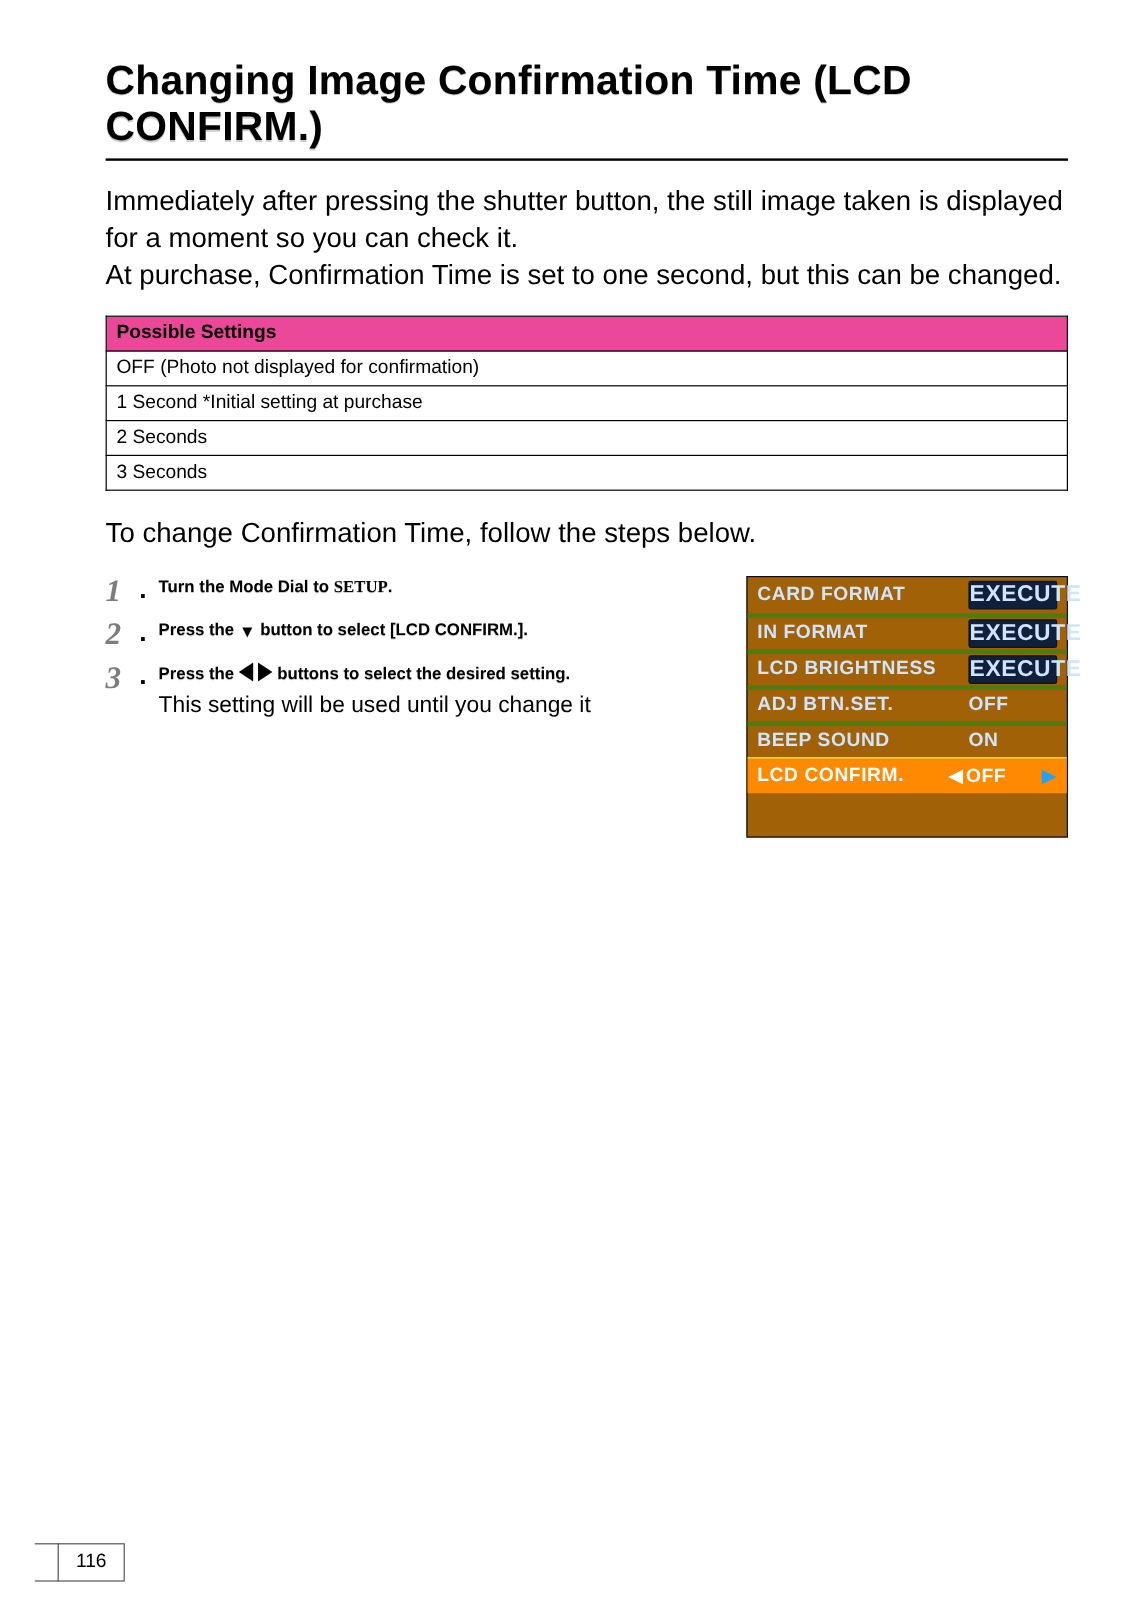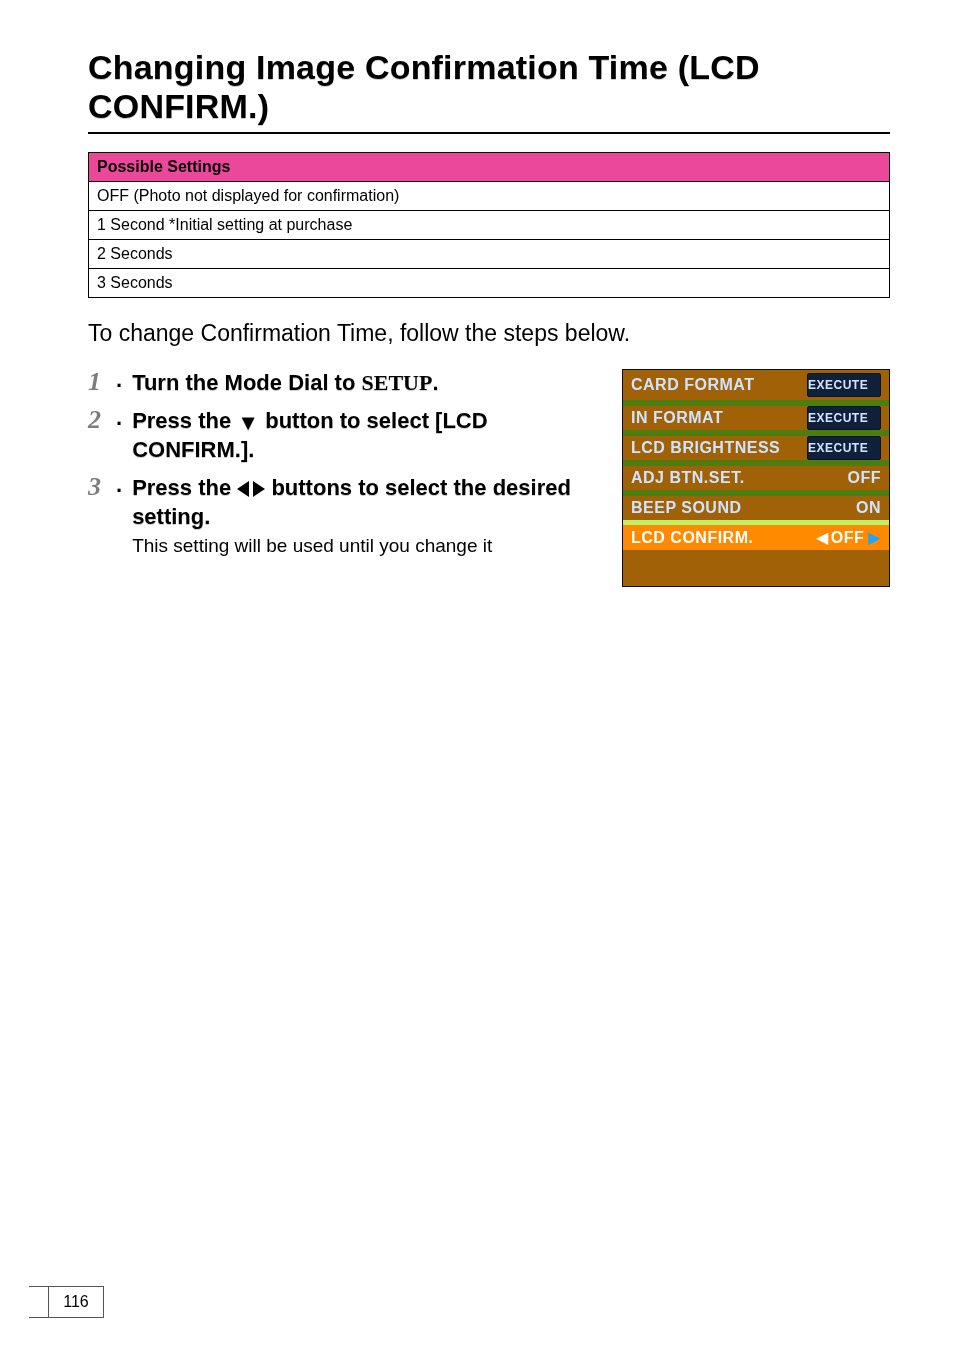--- a/index.html
+++ b/index.html
@@ -10,44 +10,45 @@
 table.settings{width:100%;border-collapse:collapse;margin-bottom:22px;font-size:16px}
 table.settings th,table.settings td{border:1px solid #000;padding:5px 8px;text-align:left;font-weight:400}
 table.settings th{background:#ec4899;font-weight:700}
 .follow{font-size:23px;margin:10px 0 22px 0}
 .steps{display:flex;gap:14px;align-items:stretch;height:218px}
 .list{flex:1}
 .step{display:flex;margin-bottom:10px;align-items:flex-start}
 .num{font-family:"Times New Roman",serif;font-style:italic;font-weight:700;font-size:26px;color:#7d7d7d;width:26px;flex:none;line-height:1}
 .dot{font-weight:700;font-size:22px;color:#000;margin-left:2px;margin-right:10px;line-height:1}
 .body{flex:1}
-.lead{font-weight:700;font-size:22px;line-height:1.25}
+.lead{font-weight:700;font-size:14px;line-height:1.25}
 .sub{font-size:19px;margin-top:4px}
 .glyph{display:inline-block;vertical-align:-2px}
 .screenshot{width:266px;border:1px solid #0b0e18;background:#a16207;font-family:Arial,sans-serif;font-size:16px;font-weight:550;letter-spacing:.5px;color:#cfe4ff}
 .row{display:flex;align-items:center;height:30px;padding:0 8px;box-sizing:border-box}
-.row+.row{border-top:6px solid #4d7c0f}
+.row+.row{border-top:4px solid #4d7c0f}
 .row .lbl{flex:1}
-.row .val{width:74px;text-align:right}
-.row .exec{background:#11203a;color:#cfe4ff;border:1px solid #0b1424;border-radius:2px;height:22px;line-height:22px;width:72px;text-align:left;font-size:12px}
+.row .val{width:74px;text-align:left}
+.row .exec{background:#11203a;color:#cfe4ff;border:1px solid #0b1424;border-radius:2px;height:22px;line-height:22px;width:72px;text-align:left;font-size:19px}
 .row.sel{background:#ff8a00;color:#fff}
 .row.sel .val::before{content:"◀";color:#fff;margin-right:2px}
 .row.sel::after{content:"▶";color:#1fa3ff;margin-left:4px}
-.row.sel{border-top:5px solid #bef264}
+.row.sel{border-top:1px solid #bef264}
 .pagenum{position:absolute;left:48px;bottom:28px;font-size:16px;border:1px solid #555;width:54px;height:30px;display:flex;align-items:center;justify-content:center}
 .pagenum::before{content:"";position:absolute;left:-20px;top:-1px;width:20px;height:30px;border-top:1px solid #555;border-bottom:1px solid #555}
 .shadow{text-shadow:0 1px 0 #ccc}
 </style>
 </head>
 <body>
 
 <div class="page">
   <h1 class="shadow">Changing Image Confirmation Time (LCD CONFIRM.)</h1>
   <hr class="rule">
 
+  <p class="intro">Immediately after pressing the shutter button, the still image taken is displayed for a moment so you can check it.<br>At purchase, Confirmation Time is set to one second, but this can be changed.</p>
 
   <table class="settings">
     <tbody>
         <tr>
           <th>Possible Settings</th>
         </tr>
     <tr>
           <td>OFF (Photo not displayed for confirmation)</td>
         </tr>
     <tr>

